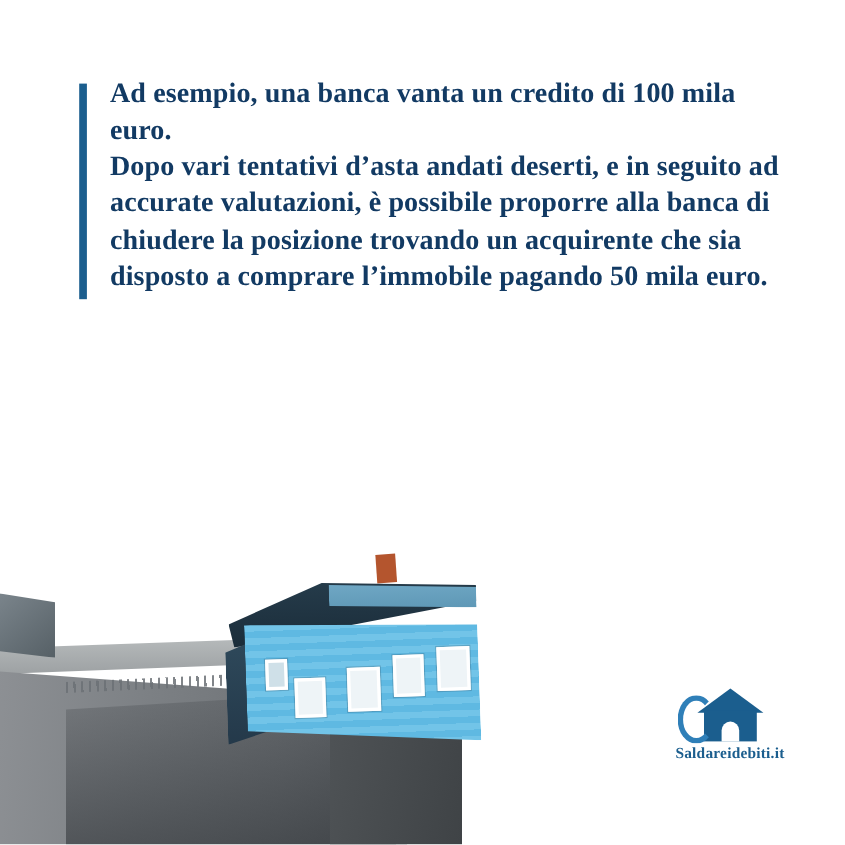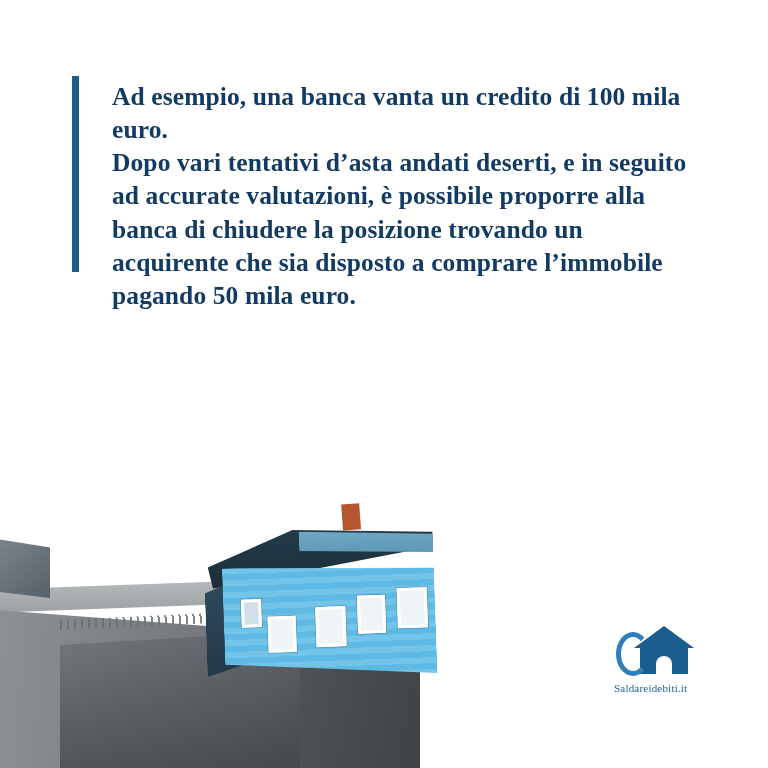--- a/index.html
+++ b/index.html
@@ -30,21 +30,21 @@
   }
   .accent-bar {
     position: absolute;
     left: 0;
     top: 8px;
     width: 7px;
     height: 196px;
     background: #1b5e8e;
   }
   .quote-text {
-    margin: 12px;
+    margin: 0;
     padding-left: 28px;
     color: #123a63;
     font-family: "Liberation Serif", serif;
     font-weight: bold;
     font-size: 25.5px;
     line-height: 1.30;
     letter-spacing: 0.1px;
   }
   .para-gap {
     height: 26px;
@@ -242,24 +242,24 @@
     border: 5px solid #2f7fb8;
     border-radius: 50%;
     border-right-color: transparent;
     background: transparent;
   }
   .logo-text {
     position: absolute;
     left: 0;
     bottom: 2px;
     width: 96px;
-    text-align: left;
+    text-align: right;
     font-family: "Liberation Serif", serif;
-    font-weight: normal;
-    font-size: 11px;
+    font-weight: bold;
+    font-size: 14px;
     color: #1b5e8e;
     letter-spacing: .2px;
   }
 </style>
 </head>
 <body>
 
 <div class="page">
 
   <div class="quote-wrap">

